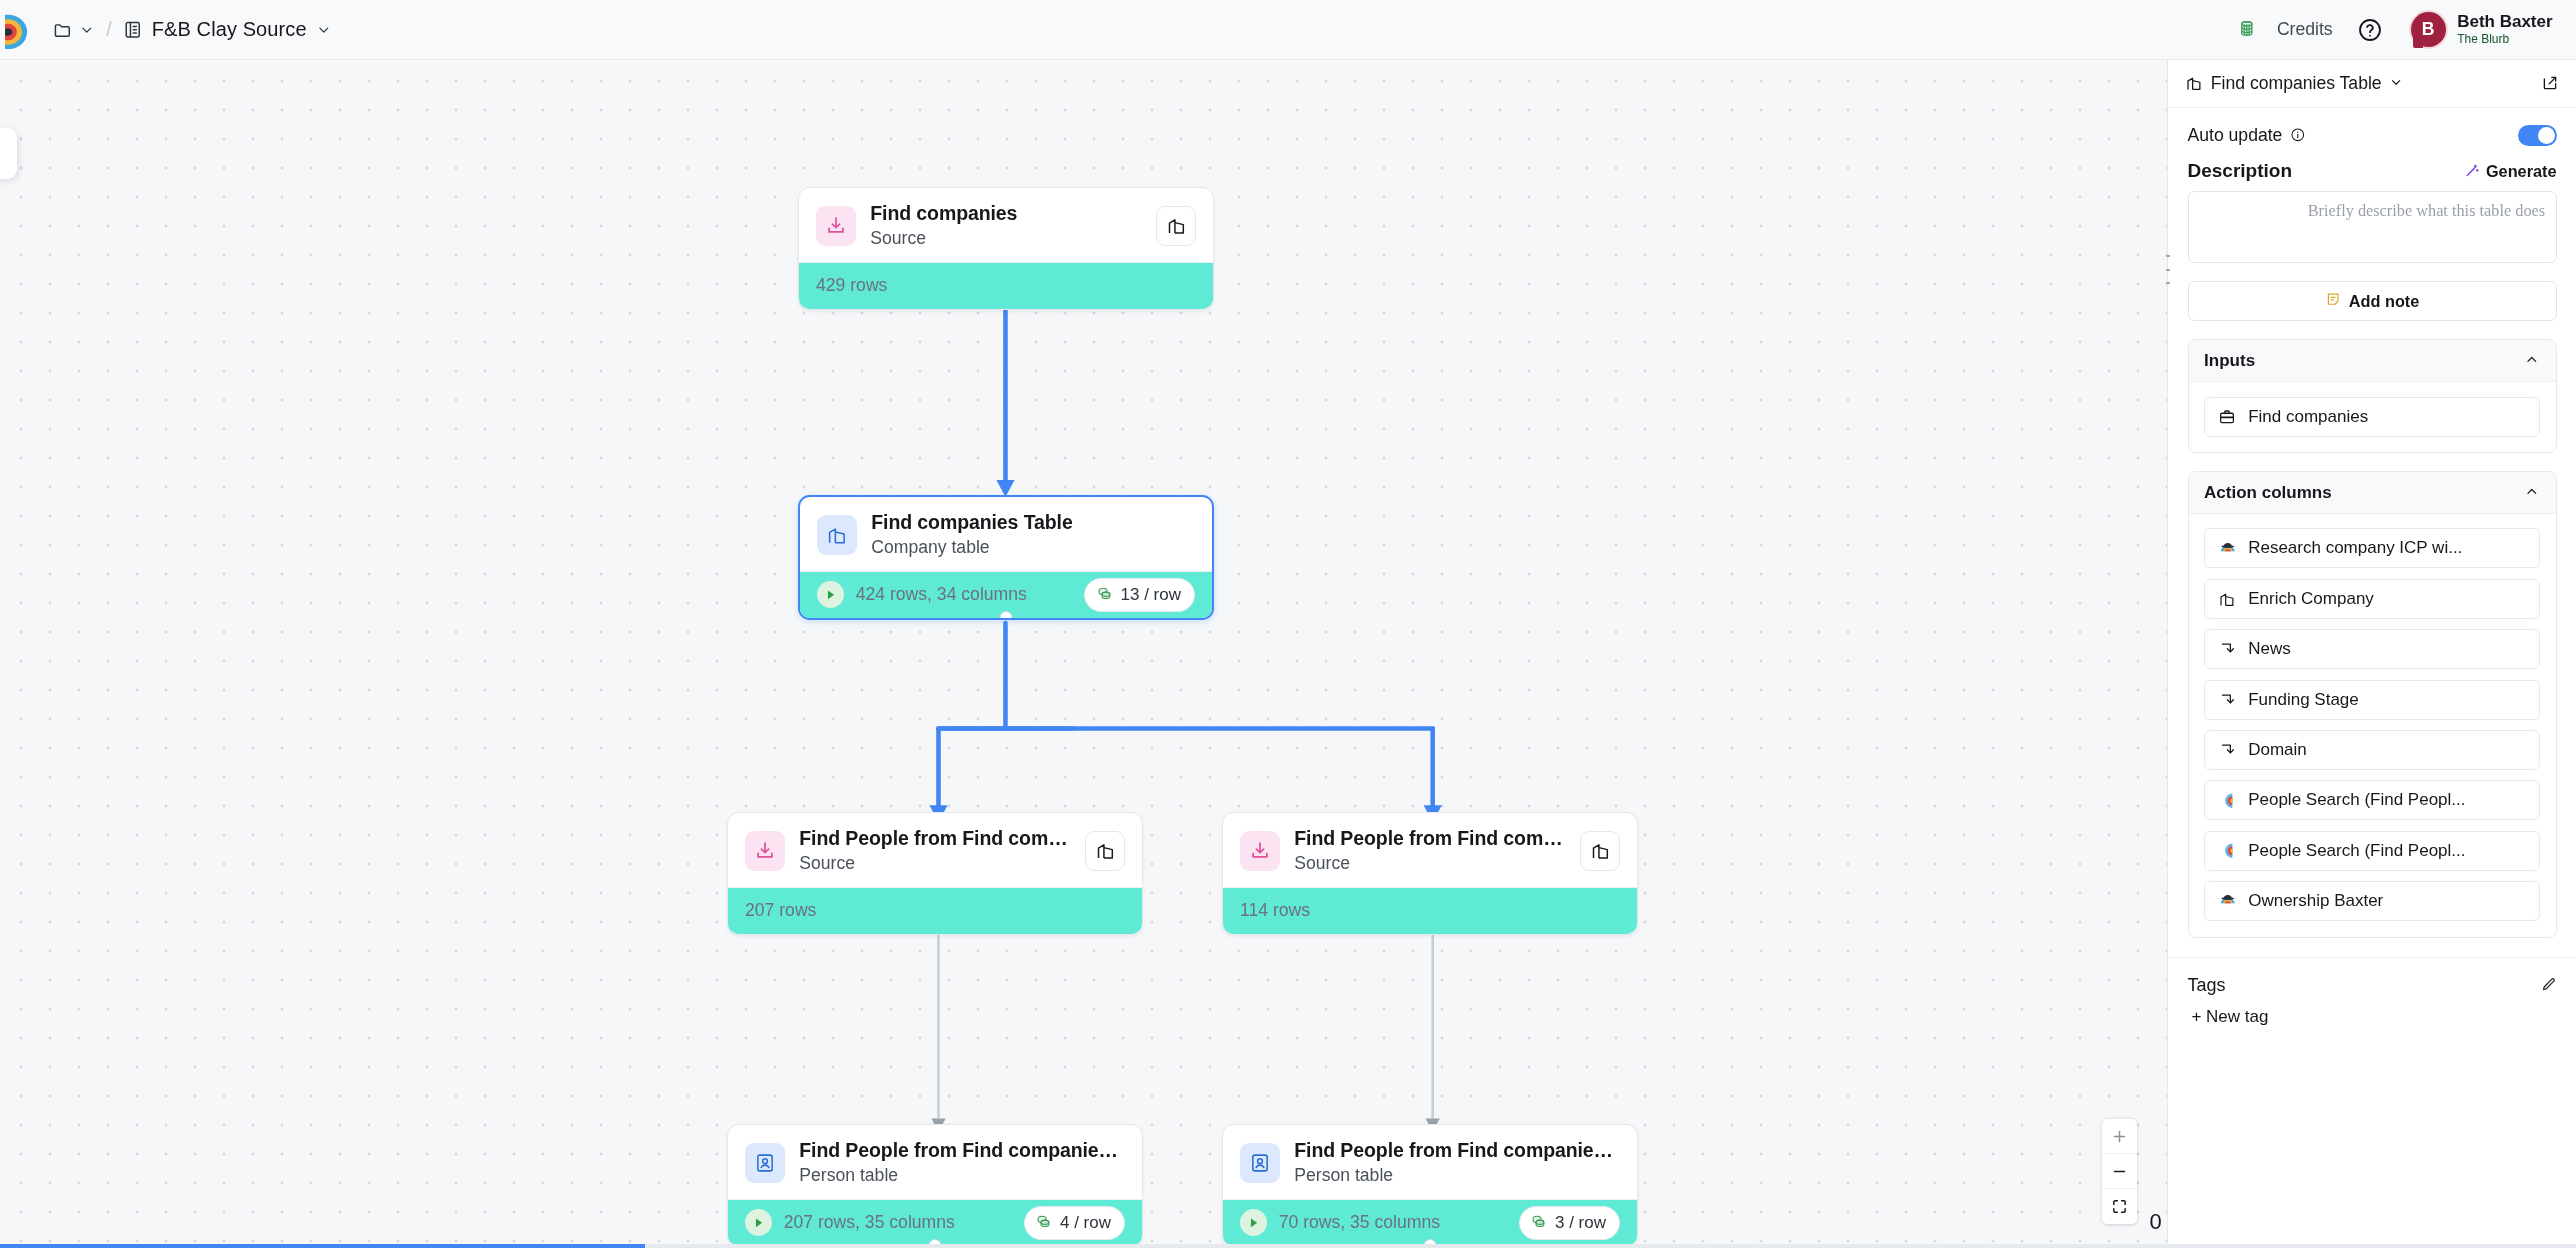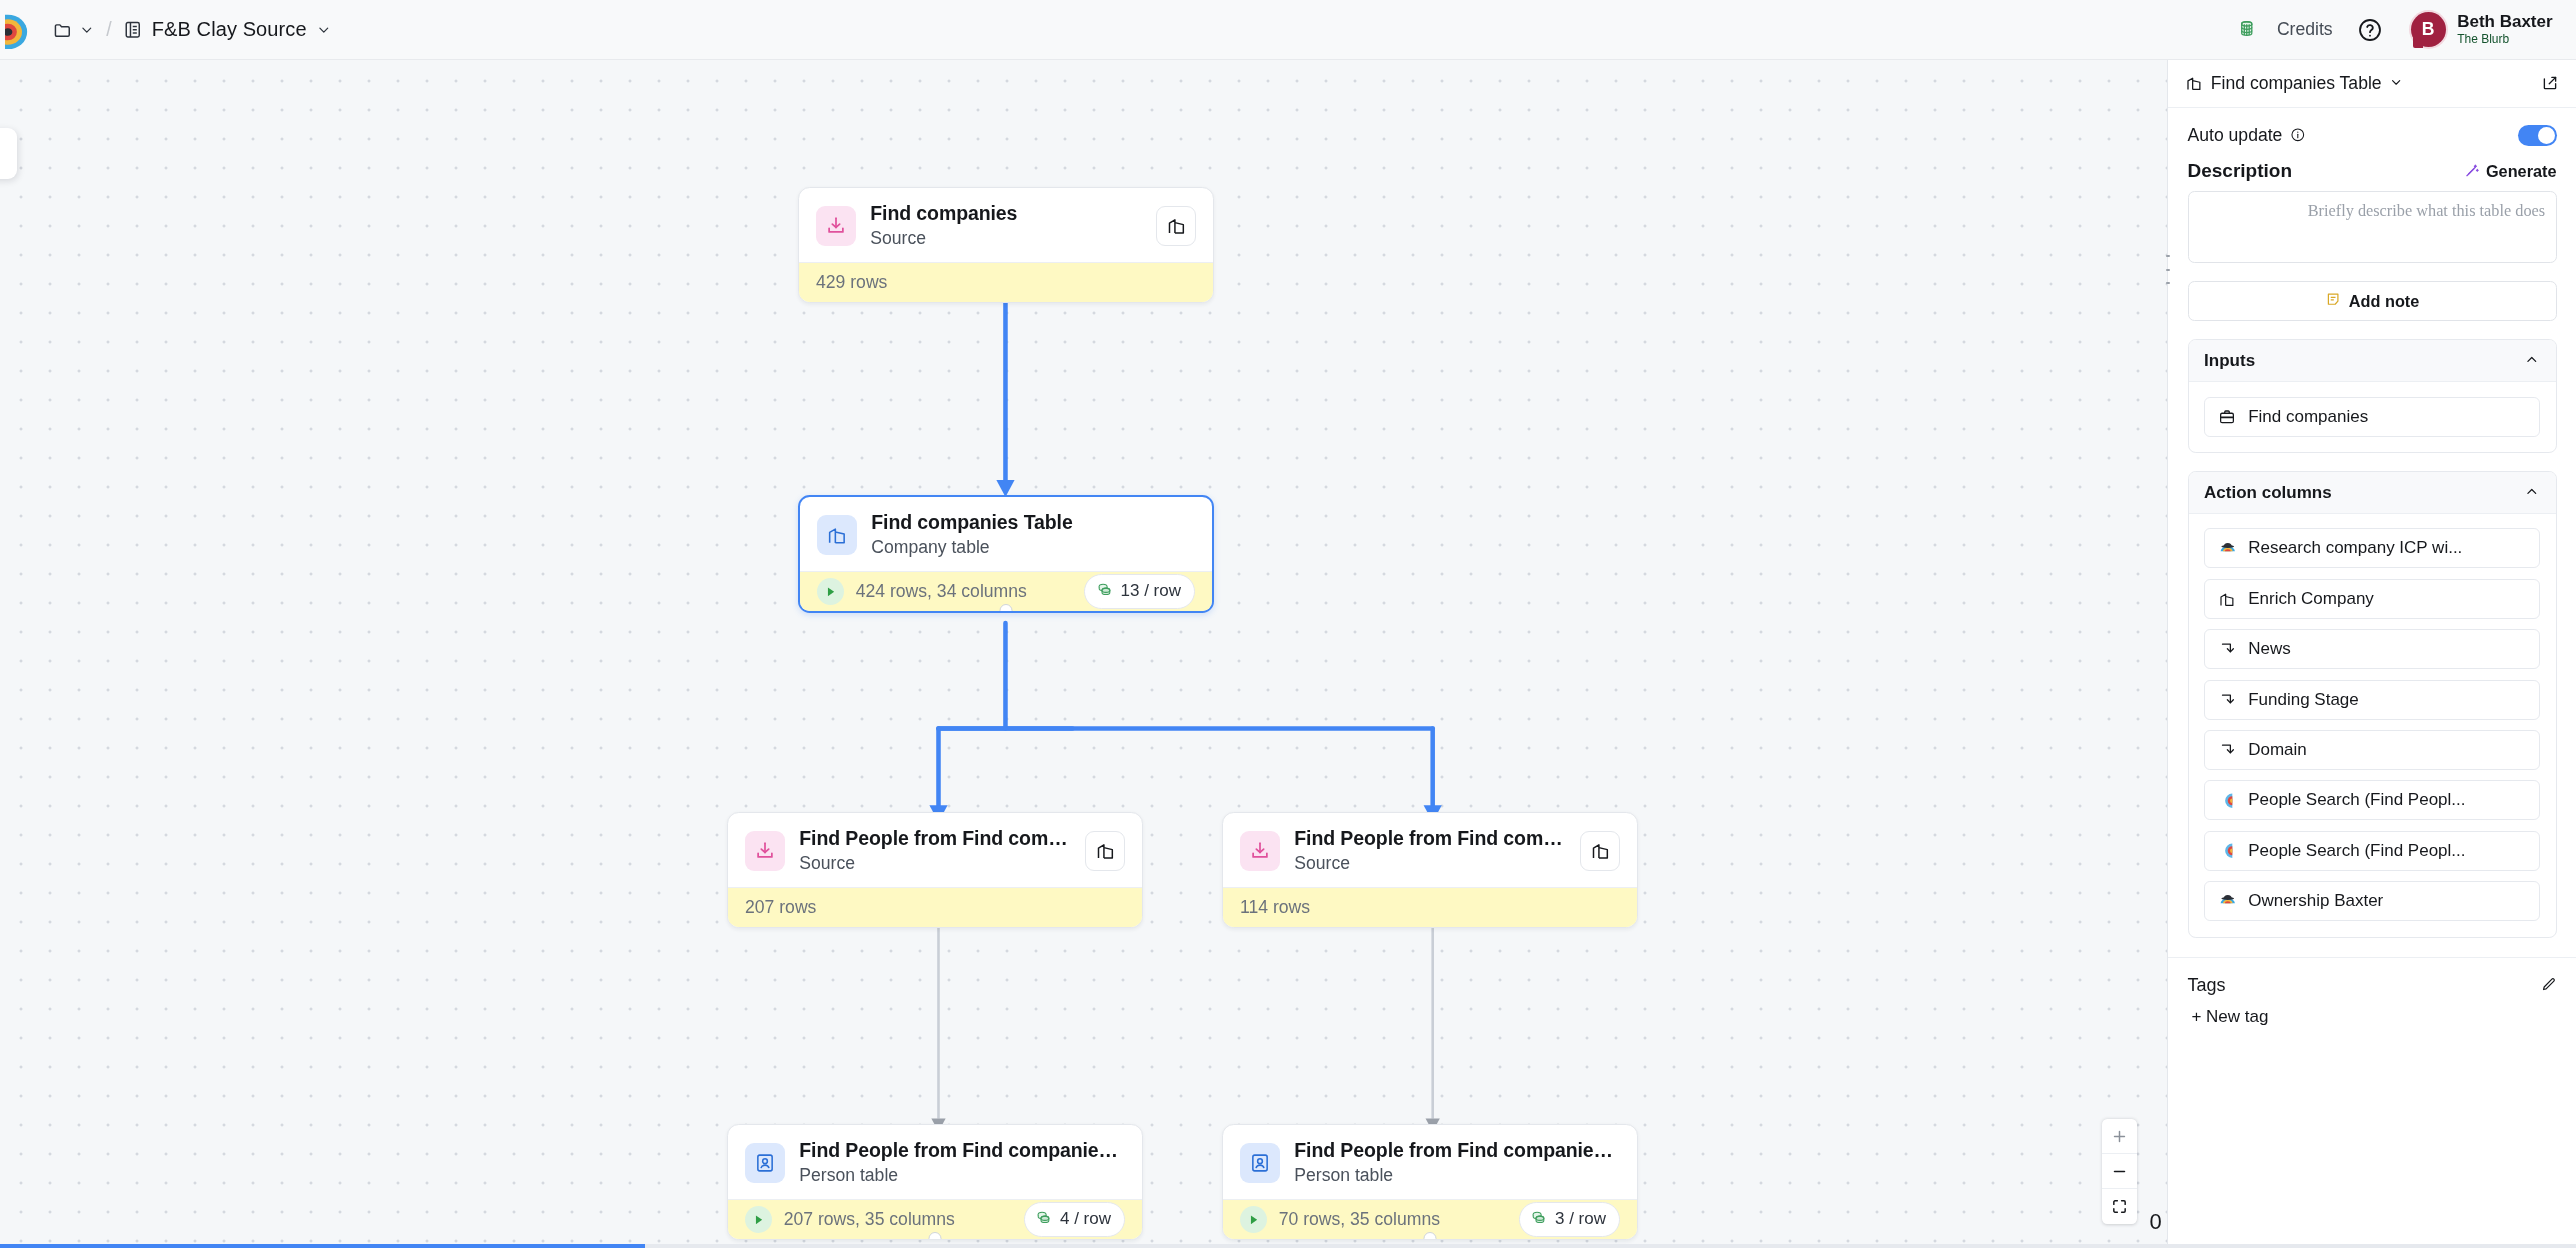--- a/index.html
+++ b/index.html
@@ -102,23 +102,23 @@
   }
   .node-sub { font-size: 17.6px; color: #4a515b; }
   .node-right-btn {
     width: 40px; height: 40px; border-radius: 9px;
     border: 0.7px solid #e4e7ec; background: #fff;
     display: flex; align-items: center; justify-content: center;
     flex: 0 0 40px; cursor: pointer;
   }
   .node-foot {
     border-top: 0.7px solid #eceff3;
-    background: #fef9c3;
+    background: #5eead4;
     display: flex; align-items: center;
-    padding: 0 17px; height: 40px; gap: 11.7px;
+    padding: 0 17px; height: 47px; gap: 11.7px;
   }
   .run-dot {
     width: 27px; height: 27px; border-radius: 50%;
     background: #ddf3e0; display: flex; align-items: center; justify-content: center;
     flex: 0 0 27px; cursor: pointer;
   }
   .foot-text { font-size: 17.6px; color: #6b727c; flex: 1; white-space: nowrap; overflow: hidden; text-overflow: ellipsis; }
   .credit-pill {
     display: flex; align-items: center; gap: 7.8px;
     background: #ffffff; border: 0.7px solid #e4e7ec;

